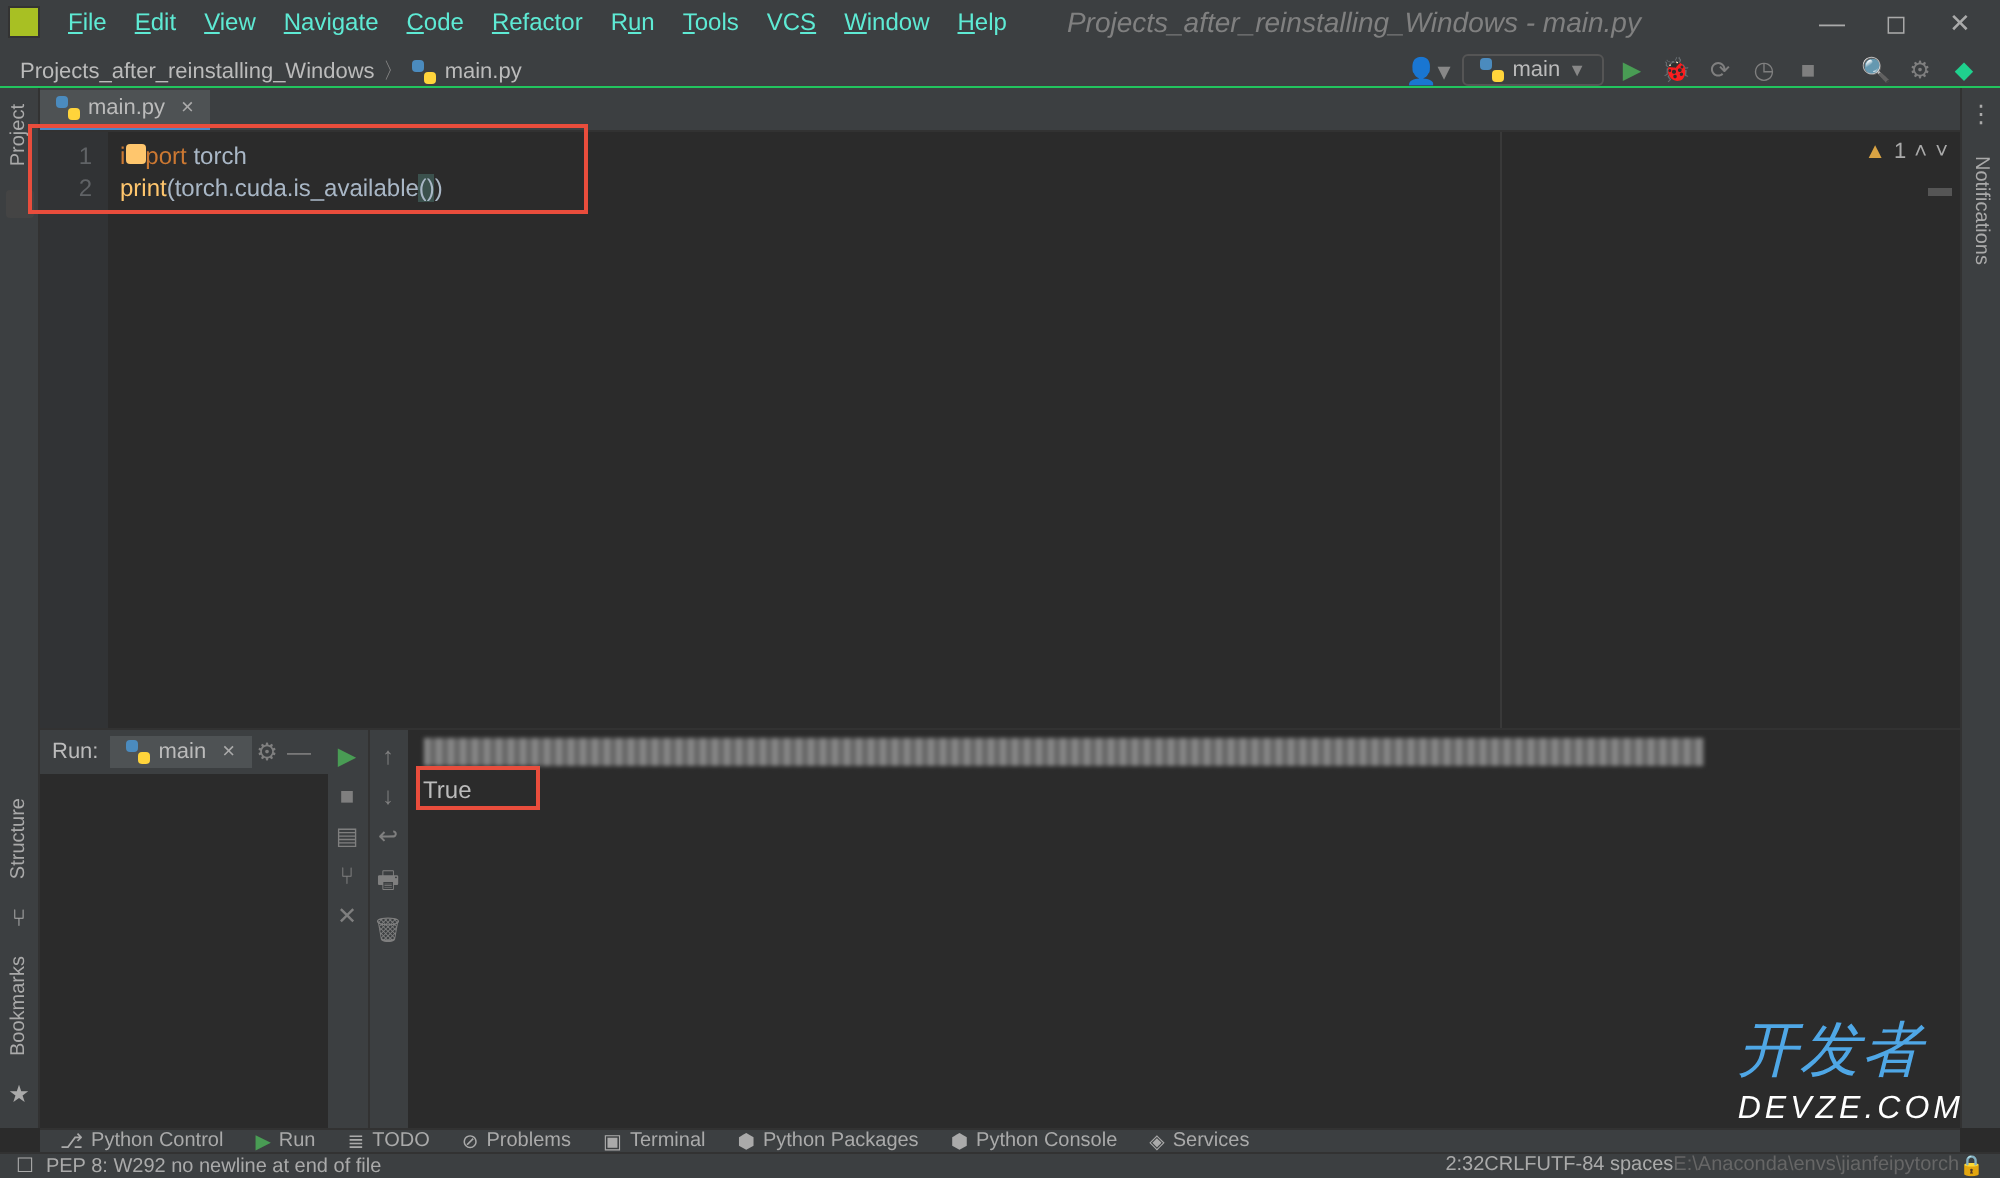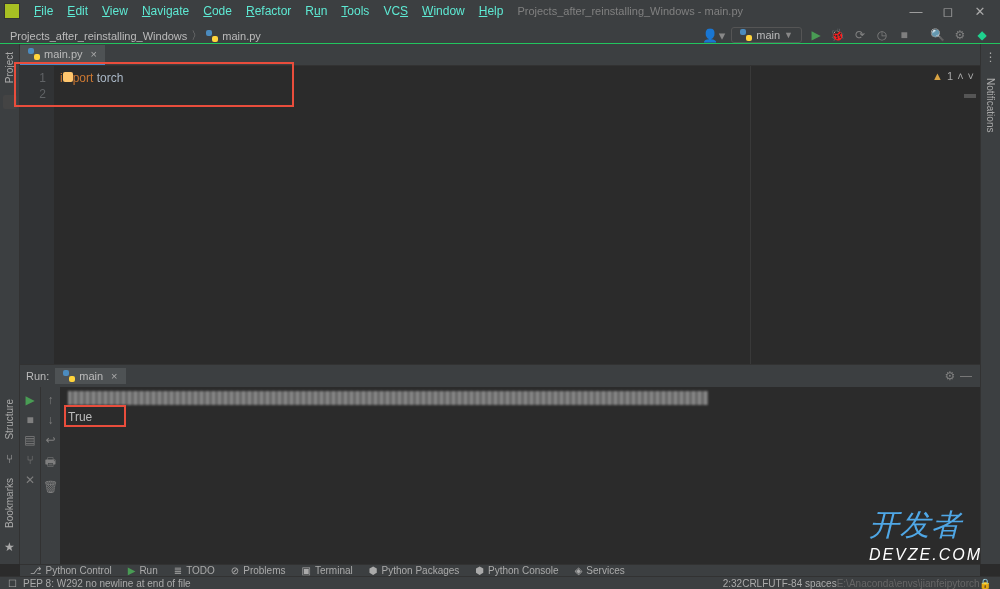--- a/index.html
+++ b/index.html
@@ -2,21 +2,21 @@
 <html><head>
 <meta charset="utf-8">
 <style>
 * { margin: 0; padding: 0; box-sizing: border-box; font-family: "Segoe UI", Arial, sans-serif; }
 body { width: 1000px; height: 589px; background: #2b2b2b; color: #bbbbbb; font-size: 12px; overflow: hidden; position: relative; }
 .titlebar { height: 22px; background: #3c3f41; display: flex; align-items: center; padding: 0 4px; }
 .tb-logo { width: 16px; height: 16px; background: #a8c023; border: 1px solid #333; margin-right: 8px; }
 .tb-menu { display: flex; gap: 2px; }
 .tb-menu span { padding: 2px 6px; cursor: pointer; color: #5eead4; }
 .tb-menu span u { text-decoration: underline; }
-.tb-title { margin-left: 8px; color: #808080; font-size: 11px; }
+.tb-title { margin-left: 24px; color: #808080; font-size: 14px; font-style: italic; }
 .tb-spacer { flex: 1; }
 .tb-winbtn { width: 32px; height: 22px; display: flex; align-items: center; justify-content: center; color: #aaa; font-size: 13px; }
 .nav-row { height: 22px; background: #3c3f41; display: flex; align-items: flex-end; border-bottom: 1px solid #22c55e; padding: 0 10px; }
 .breadcrumb { display: flex; align-items: center; gap: 4px; font-size: 11px; }
 .bc-sep { color: #888; }
 .py-icon { display: inline-block; width: 12px; height: 12px; position: relative; }
 .py-icon::before { content: ""; position: absolute; width: 6px; height: 6px; background: #4b8bbe; border-radius: 2px; top: 0; left: 0; }
 .py-icon::after { content: ""; position: absolute; width: 6px; height: 6px; background: #ffd43b; border-radius: 2px; bottom: 0; right: 0; }
 .nav-right { margin-left: auto; display: flex; align-items: center; gap: 6px; }
 .user-icon { color: #888; font-size: 13px; }
@@ -42,21 +42,21 @@
 .kw { color: #cc7832; }
 .fn { color: #a9b7c6; }
 .bulb { display: inline-block; width: 10px; height: 10px; background: #ffc66d; border-radius: 2px; }
 .call-hi { color:#ffc66d; }
 .paren-hi { background: #3b514d; color: #a9b7c6; }
 .red-box { position: absolute; border: 2px solid #e94d3c; }
 .code-right { position: absolute; right: 0; top: 0; width: 230px; height: 100%; border-left: 1px solid #393939; }
 .insp-row { position: absolute; right: 6px; top: 4px; display: flex; align-items: center; gap: 4px; font-size: 11px; color: #aaa; }
 .warn-tri { color: #d9a343; }
 .soft-wrap { position: absolute; right: 4px; top: 28px; width: 12px; height: 4px; background: #555; }
-.run-panel { position: absolute; left: 20px; right: 20px; top: 364px; bottom: 25px; background: #2b2b2b; border-top: 1px solid #323232; display: flex; flex-direction: column; }
+.run-panel { position: absolute; left: 20px; right: 20px; top: 364px; bottom: 25px; background: #2b2b2b; border-top: 1px solid #323232; display: flex; flex-direction: row; }
 .run-header { height: 22px; background: #3c3f41; display: flex; align-items: center; padding: 0 6px; font-size: 11px; }
 .run-tab { background: #4e5254; padding: 2px 8px; display: flex; align-items: center; gap: 4px; margin-left: 6px; }
 .run-body { flex: 1; display: flex; }
 .run-left-tools { width: 20px; background: #3c3f41; display: flex; flex-direction: column; align-items: center; gap: 6px; padding-top: 6px; }
 .run-left-tools2 { width: 20px; background: #3c3f41; display: flex; flex-direction: column; align-items: center; gap: 6px; padding-top: 6px; border-left: 1px solid #323232; }
 .run-output { flex: 1; padding: 4px 8px; font-family: "Consolas", monospace; font-size: 12px; line-height: 16px; color: #bbbbbb; position: relative; }
 .blur-line { display: inline-block; height: 14px; background: repeating-linear-gradient(90deg, #888 0, #888 3px, #666 3px, #666 6px); filter: blur(1px); }
 .bottom-tools { position: absolute; left: 20px; right: 20px; bottom: 13px; height: 12px; background: #3c3f41; display: flex; align-items: center; gap: 16px; padding: 0 10px; font-size: 10px; color: #aaa; border-top: 1px solid #323232; }
 .bt-item { display: flex; align-items: center; gap: 4px; cursor: pointer; }
 .status-bar { position: absolute; left: 0; right: 0; bottom: 0; height: 13px; background: #3c3f41; display: flex; align-items: center; padding: 0 8px; font-size: 10px; color: #aaa; border-top: 1px solid #323232; }
@@ -139,20 +139,21 @@
       <span class="tab-close">×</span>
     </div>
   </div>
   <div class="code-area">
     <div class="gutter-ln">
       <div>1</div>
       <div>2</div>
     </div>
     <div class="code-body">
       <div class="code-line"><span class="kw">i</span><span class="bulb"></span><span class="kw">port</span><span class="fn"> torch</span></div>
+      <div class="code-line"><span class="call-hi">print</span><span class="fn">(torch.cuda.is_available</span><span class="paren-hi">(</span><span class="paren-hi">)</span><span class="fn">)</span></div>
       <div class="red-box" style="left:-40px; top:-4px; width:280px; height:45px;"></div>
     </div>
     <div class="code-right">
       <div class="insp-row">
         <span class="warn-tri">▲</span>
         <span>1</span>
         <span>˄</span>
         <span>˅</span>
       </div>
       <div class="soft-wrap"></div>

